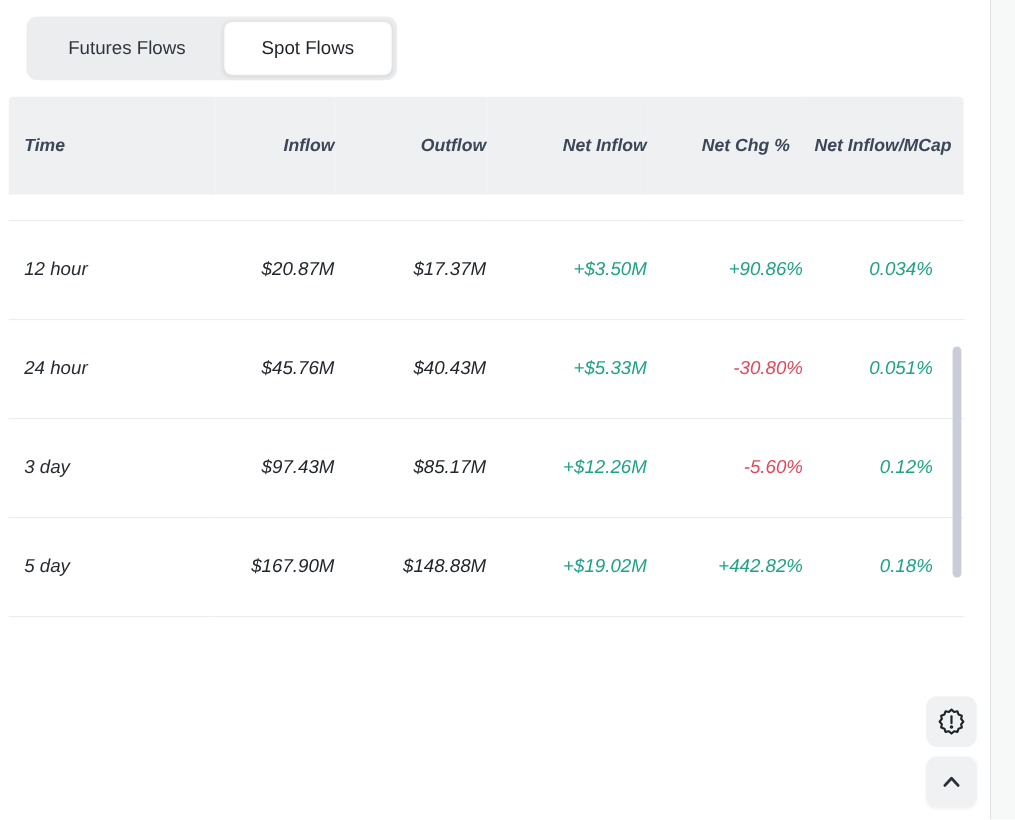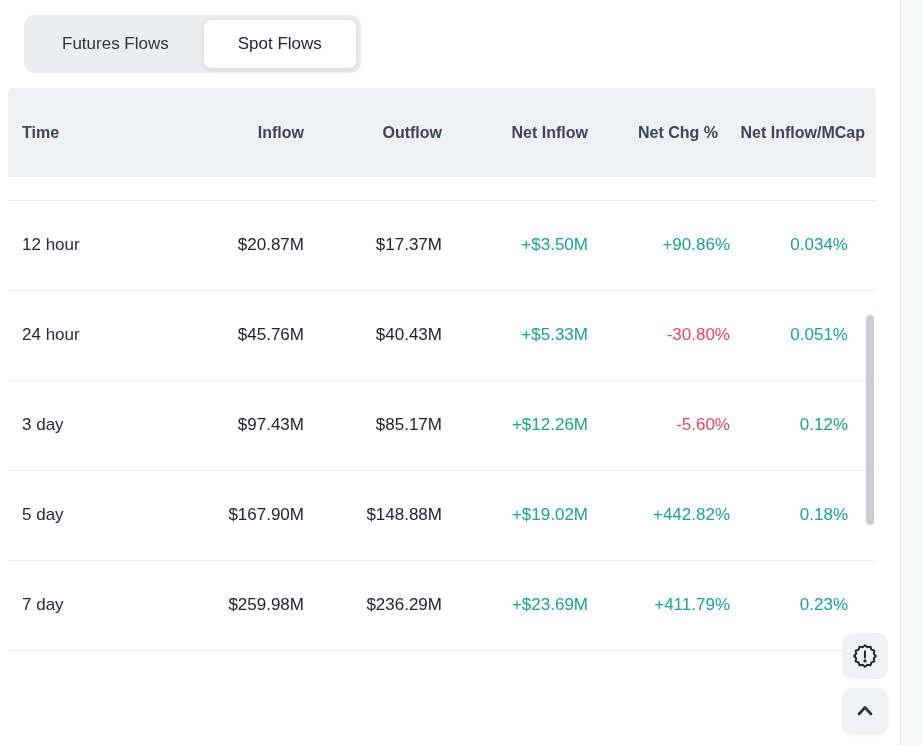--- a/index.html
+++ b/index.html
@@ -16,21 +16,21 @@
     height: 50px; display: flex; align-items: center; justify-content: center;
     padding: 0 34px; font-size: 17px; color: #2f353d; cursor: pointer;
     border-radius: 8px; white-space: nowrap;
   }
   .tab.active {
     background: #ffffff; border: 1px solid #e2e4e7; color: #1e2329;
     box-shadow: 0 1px 4px rgba(0,0,0,0.10);
   }
 
   
-  .table-wrap { position: absolute; left: 8px; top: 88px; width: 868px; }
+  .table-wrap { position: absolute; left: 8px; top: 88px; width: 868px; font-style: italic; }
   table { width: 100%; border-collapse: collapse; table-layout: fixed; }
   col.c-time   { width: 188px; }
   col.c-in     { width: 108px; }
   col.c-out    { width: 138px; }
   col.c-net    { width: 146px; }
   col.c-chg    { width: 142px; }
   col.c-mcap   { width: 146px; }
 
   thead th {
     background: #eef0f2; height: 89px; font-size: 16px; font-weight: 600;
@@ -132,28 +132,20 @@
 
       <tr>
         <td class="td-time">5 day</td>
         <td>$167.90M</td>
         <td>$148.88M</td>
         <td style="color: rgb(31, 162, 135);">+$19.02M</td>
         <td style="color: rgb(31, 162, 135);">+442.82%</td>
         <td class="td-mcap" style="color: rgb(31, 162, 135);">0.18%</td>
       </tr>
 
-      <tr>
-        <td class="td-time">7 day</td>
-        <td>$259.98M</td>
-        <td>$236.29M</td>
-        <td style="color: rgb(31, 162, 135);">+$23.69M</td>
-        <td style="color: rgb(31, 162, 135);">+411.79%</td>
-        <td class="td-mcap" style="color: rgb(31, 162, 135);">0.23%</td>
-      </tr>
     </tbody>
   </table>
 </div>
 
 <div class="inner-scroll-thumb"></div>
 
 <div class="page-scroll-strip"></div>
 
 <button class="fab fab-badge">
   <span>

